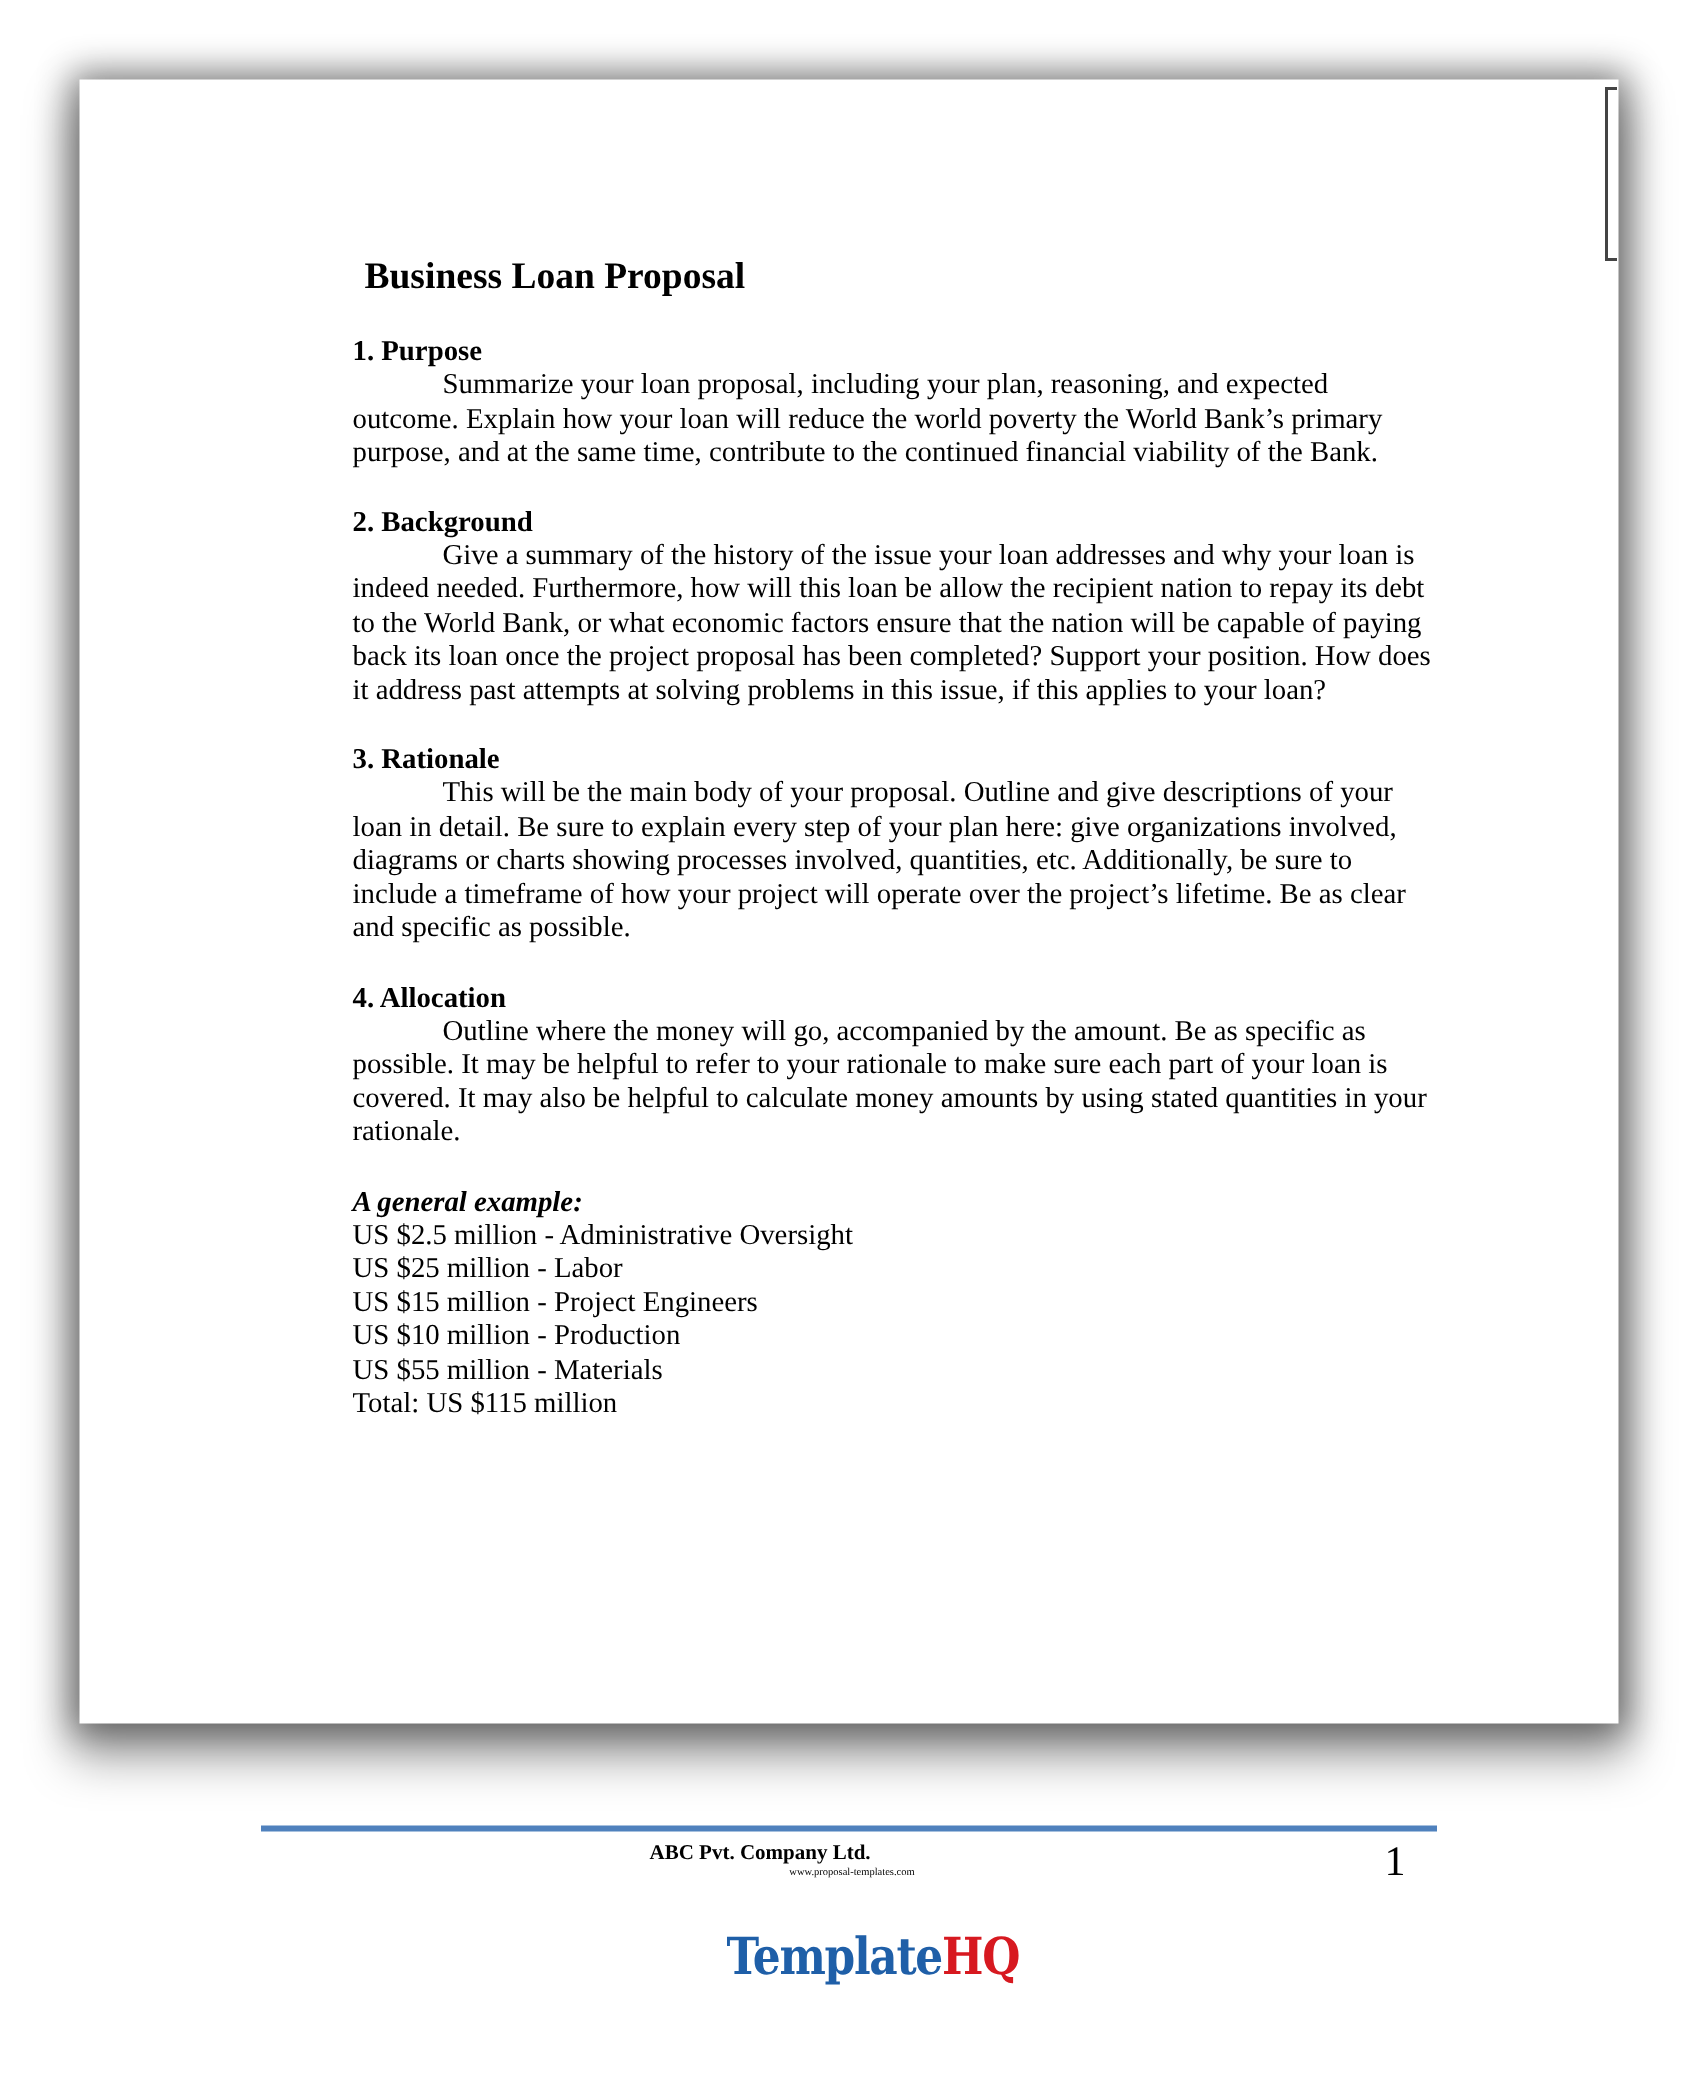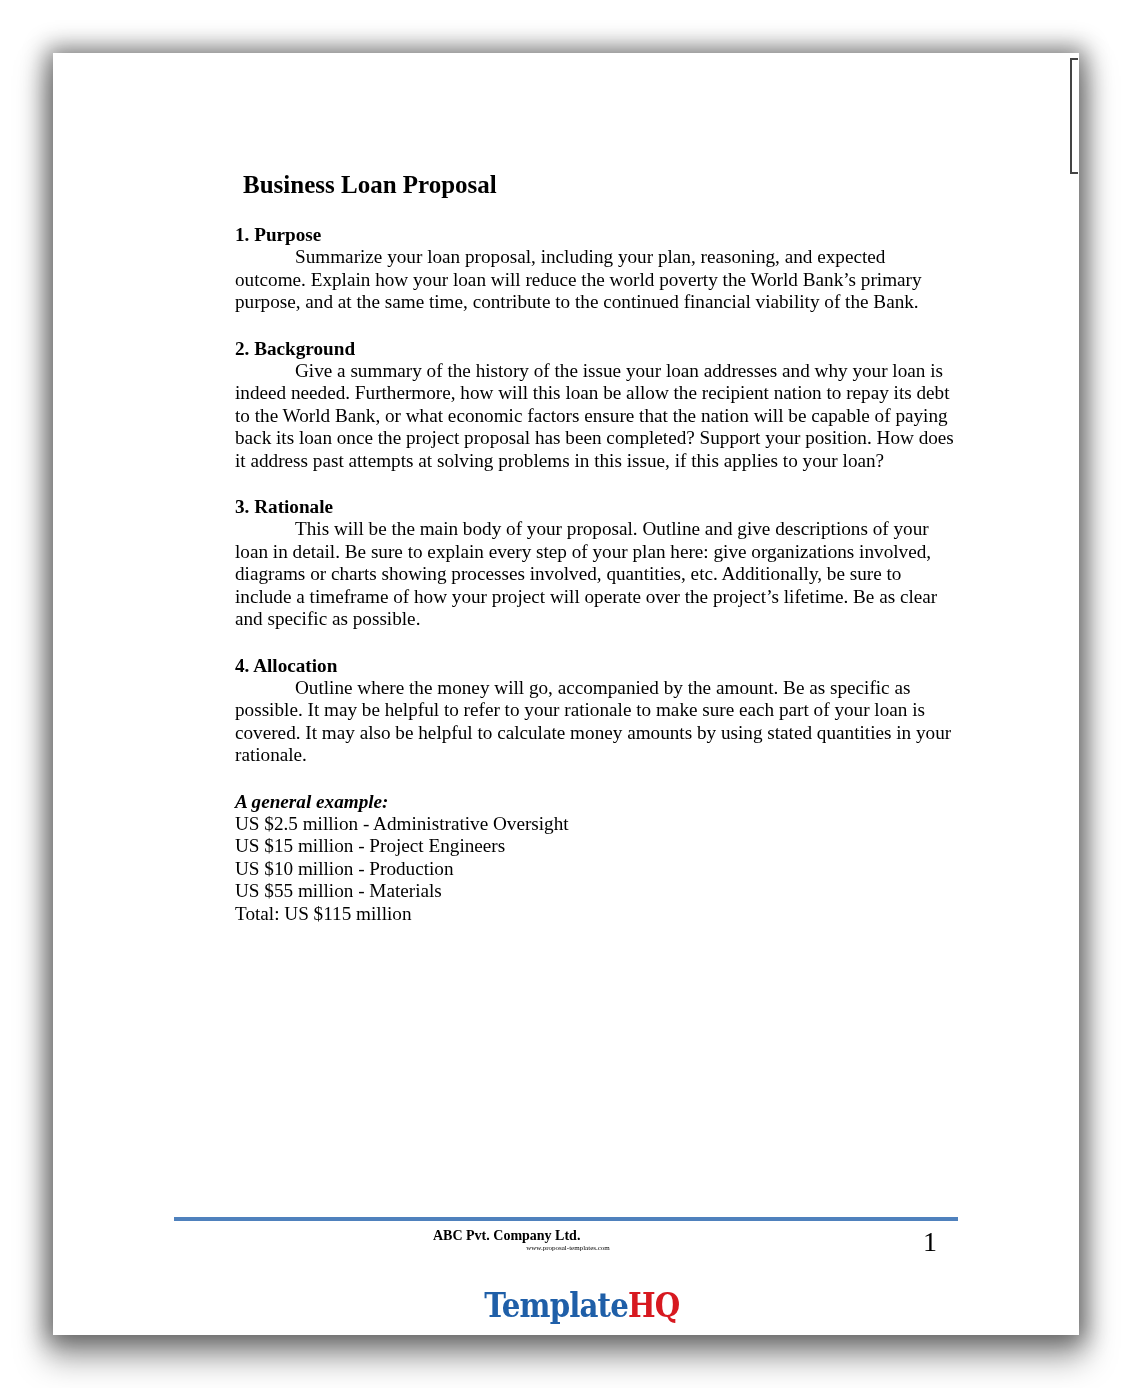--- a/index.html
+++ b/index.html
@@ -7,21 +7,21 @@
       width: 1132px; height: 1388px;
       background: #ffffff;
       position: relative;
       overflow: hidden;
       font-family: "Liberation Serif", serif;
       color: #000;
     }
     .page {
       position: absolute;
       left: 53px; top: 53px;
-      width: 1026px; height: 1282px;
+      width: 1026px; height: 1096px;
       background: #fff;
       box-shadow: 0 0 22px 6px rgba(0,0,0,0.45), 0 18px 30px 6px rgba(0,0,0,0.35);
     }
     .corner-mark {
       position: absolute;
       left: 1017px; top: 5px;
       width: 8px; height: 116px;
       border-left: 2px solid #444;
       border-top: 2px solid #444;
       border-bottom: 2px solid #444;
@@ -117,20 +117,21 @@
     </div>
 
     <div class="section">
       <span class="section-heading">4. Allocation</span>
       <p class="section-body">Outline where the money will go, accompanied by the amount. Be as specific as possible. It may be helpful to refer to your rationale to make sure each part of your loan is covered. It may also be helpful to calculate money amounts by using stated quantities in your rationale.</p>
     </div>
 
     <div class="section">
       <span class="example-heading">A general example:</span>
       <span class="alloc-line">US $2.5 million - Administrative Oversight</span>
+      <span class="alloc-line">US $25 million - Labor</span>
       <span class="alloc-line">US $15 million - Project Engineers</span>
       <span class="alloc-line">US $10 million - Production</span>
       <span class="alloc-line">US $55 million - Materials</span>
       <span class="alloc-line">Total: US $115 million</span>
     </div>
   </div>
 
   <div class="footer-rule"></div>
   <div class="footer-company">ABC Pvt. Company Ltd.</div>
   <div class="footer-url">www.proposal-templates.com</div>

